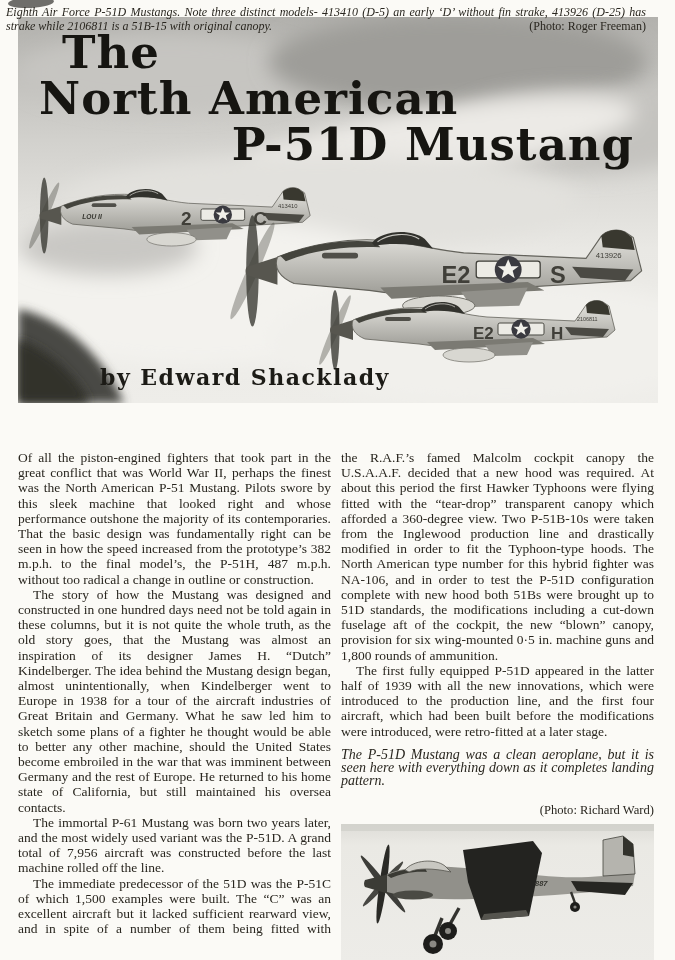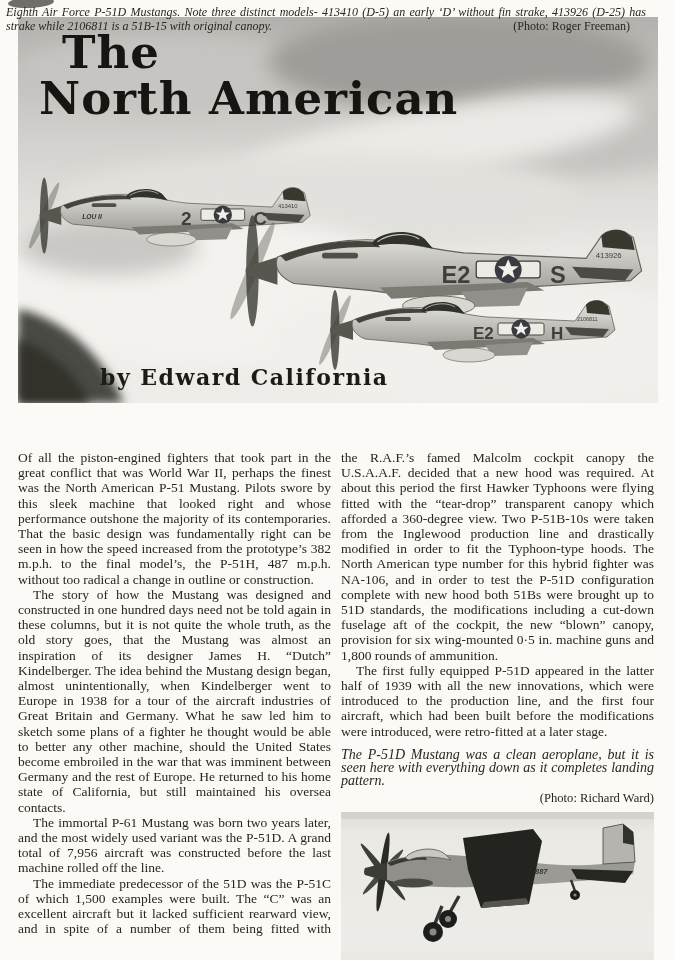--- a/index.html
+++ b/index.html
@@ -11,31 +11,31 @@
   .hero{position:absolute;left:18px;top:17px;width:640px;height:386px;margin:0;overflow:hidden;background:#cfcecb;}
   .hero svg{display:block;width:640px;height:386px;}
   .title{position:absolute;margin:0;font-family:"DejaVu Serif",serif;font-weight:bold;font-size:45px;line-height:1;color:#161511;letter-spacing:1px;white-space:nowrap;}
   .t1{left:44px;top:13px;}
   .t2{left:21px;top:59px;}
   .t3{right:24px;top:105px;}
   .byline{position:absolute;left:82px;top:347px;font-family:"DejaVu Serif",serif;font-weight:bold;font-size:22px;letter-spacing:1.5px;color:#1c1b16;}
 
   
   .hero-caption{position:relative;margin:6px 18px 0 6px;width:640px;font-size:12px;line-height:13.6px;font-style:italic;text-align:justify;color:#29261f;font-family:Liberation Serif, serif;}
-  .hero-caption .credit{position:absolute;right:16px;bottom:0;font-style:normal;}
+  .hero-caption .credit{position:absolute;right:0;bottom:0;font-style:normal;}
 
   
   .columns{position:absolute;left:18px;top:450px;width:640px;display:flex;gap:10px;}
   .col{width:313px;}
   .col p{margin:0;font-size:13.5px;line-height:15.2px;text-align:justify;hyphens:auto;}
   .col p.ind{text-indent:15px;}
   .col p.cont{text-align-last:justify;}
 
   .p2caption{margin-top:9px;font-size:14px;line-height:13.2px;font-style:italic;text-align:justify;}
-  .p2credit{font-size:12.6px;line-height:14px;text-align:right;font-style:normal;margin-top:4px;}
+  .p2credit{font-size:12.6px;line-height:14px;text-align:right;font-style:normal;margin-top:16px;}
 
   .photo2{margin:7px 0 0 0;width:313px;height:180px;overflow:hidden;background:#e9e8e3;font-style:italic;}
   .photo2 svg{display:block;width:313px;height:140px;}
   .pageno{margin-top:5px;text-align:right;font-size:12.5px;padding-right:4px;color:#3a3832;}
 </style>
 </head>
 <body>
 
 <div class="page">
   <div class="smudge"></div>
@@ -115,21 +115,22 @@
         <use href="#planeBody"></use>
         <text x="134" y="37" font-family="Liberation Sans, sans-serif" font-size="17" font-weight="bold" fill="#403f39">E2</text>
         <use href="#insignia" transform="translate(182,27) scale(0.92)"></use>
         <text x="212" y="37" font-family="Liberation Sans, sans-serif" font-size="17" font-weight="bold" fill="#403f39">H</text>
         <text x="238" y="19" font-family="Liberation Sans, sans-serif" font-size="5.4" fill="#3f3e38">2106811</text>
       </g>
     </svg>
 
     <h1 class="title t2">North American</h1>
     <h1 class="title t1">The</h1>
-    <div class="byline">by Edward California</div>
+    <h1 class="title t3">P-51D Mustang</h1>
+    <div class="byline">by Edward Shacklady</div>
   </figure>
 
   <div class="hero-caption">
     <span>Eighth Air Force P-51D Mustangs. Note three distinct models- 413410 (D-5) an early ‘D’ without fin strake, 413926 (D-25) has strake while 2106811 is a 51B-15 with original canopy.</span>
     <span class="credit">(Photo: Roger Freeman)</span>
   </div>
 
   <div class="columns">
     <div class="col">
       <p>Of all the piston-engined fighters that took part in the great conflict that was World War II, perhaps the finest was the North American P-51 Mustang. Pilots swore by this sleek machine that looked right and whose performance outshone the majority of its contemporaries. That the basic design was fundamentally right can be seen in how the speed increased from the prototype’s 382 m.p.h. to the final model’s, the P-51H, 487 m.p.h. without too radical a change in outline or construction.</p>

